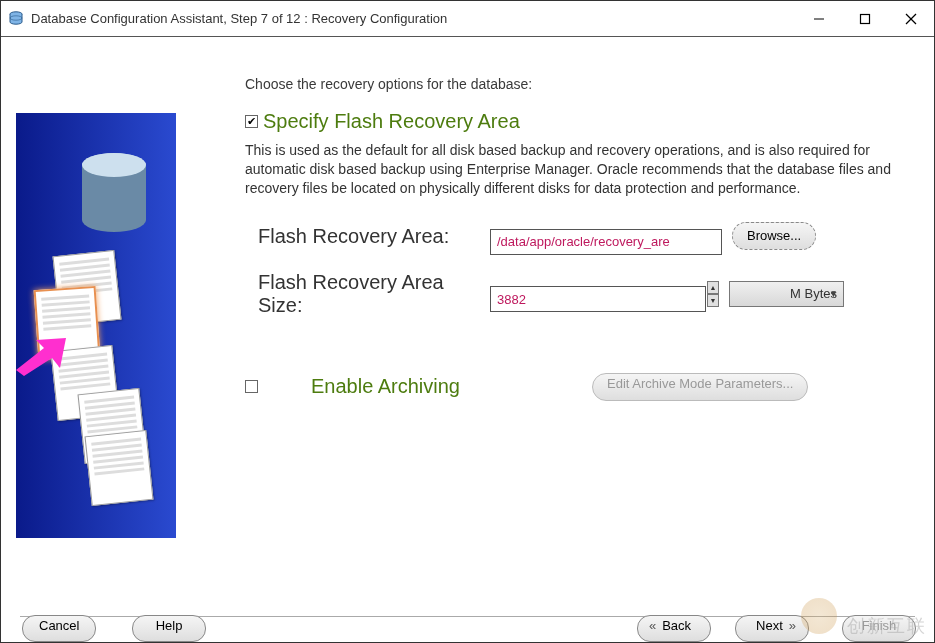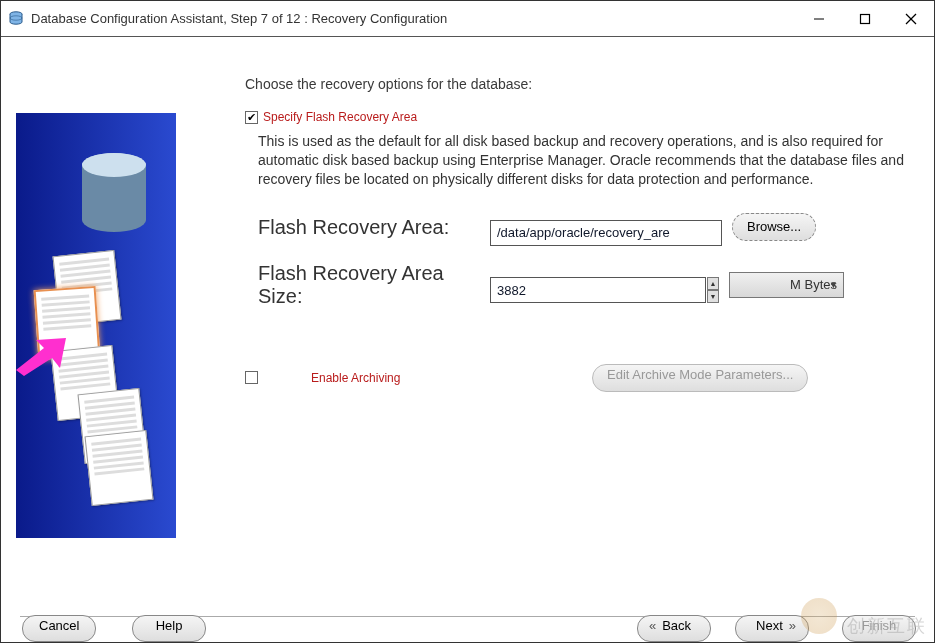--- a/index.html
+++ b/index.html
@@ -11,27 +11,27 @@
   .wincontrols { margin-left:auto; display:flex; }
   .wbtn { width:46px; height:30px; display:flex; align-items:center; justify-content:center; }
   .wbtn svg { stroke:#000; }
   .body { position:absolute; top:37px; left:1px; right:1px; bottom:0; }
   .sidebar { position:absolute; left:14px; top:75px; width:160px; height:425px; background: linear-gradient(to right,#0a1a8a,#2a4ad0); overflow:hidden; }
   .main { position:absolute; left:243px; top:38px; right:25px; }
   .heading { font-size:14px; color:#3a3a3a; margin-bottom:18px; }
   .row { margin-bottom:4px; }
   .cb-row { display:flex; align-items:center; }
   .checkbox { width:13px; height:13px; border:1px solid #666; background:#fff; margin-right:5px; display:inline-flex; align-items:center; justify-content:center; font-size:11px; line-height:1; color:#000; }
-  .cb-label { font-size:12px; color:#b91c1c; }
-  .desc { margin-left:13px; margin-top:8px; font-size:14px; color:#333; line-height:1.35; }
+  .cb-label { font-size:20px; color:#4d7c0f; }
+  .desc { margin-left:0; margin-top:8px; font-size:14px; color:#333; line-height:1.35; }
   .form-area { margin-top:20px; margin-left:13px; }
   .form-row { display:flex; align-items:center; margin-bottom:16px; }
   .fl { width:232px; font-size:20px; color:#333; }
-  .textin { height:26px; width:232px; border:1px solid #555; padding:2px 6px; font-size:13px; background:#fff; color:#0f172a;margin-top:11px; }
-  .spinwrap { display:inline-flex; align-items:flex-end; }
+  .textin { height:26px; width:232px; border:1px solid #555; padding:2px 6px; font-size:13px; background:#fff; color:#be185d;margin-top:11px; }
+  .spinwrap { display:inline-flex; align-items:center; }
   .spinbtns { display:flex; flex-direction:column; margin-left:1px; }
   .spinbtn { width:12px; height:13px; border:1px solid #777; background:#e0e0e0; display:flex; align-items:center; justify-content:center; font-size:7px; }
   .combo { width:115px; height:26px; border:1px solid #777; background:linear-gradient(#f0f0f0,#d8d8d8); display:flex; align-items:center; padding:0 6px; margin-left:10px; position:relative; font-size:13px;justify-content:flex-end; }
   .combo-arrow { position:absolute; right:5px; top:50%; transform:translateY(-50%); font-size:9px; color:#444; }
   .browse-btn { margin-left:10px; height:28px; padding:2px 14px 4px; border:1px dashed #888; background:linear-gradient(#f5f5f5,#dedede); border-radius:14px; font-size:13px; }
   .btn { height:28px; padding:2px 14px 8px; border:1px solid #888; background:linear-gradient(#f5f5f5,#dedede); border-radius:14px; font-size:13px; color:#555; }
   .btn.disabled { color:#999; border-color:#bbb; }
   .gap { height:40px; }
   .flv { position:absolute; right:26px; top:533px; }
   .hr { position:absolute; left:18px; right:18px; top:578px; border-top:1px solid #aaa; }

